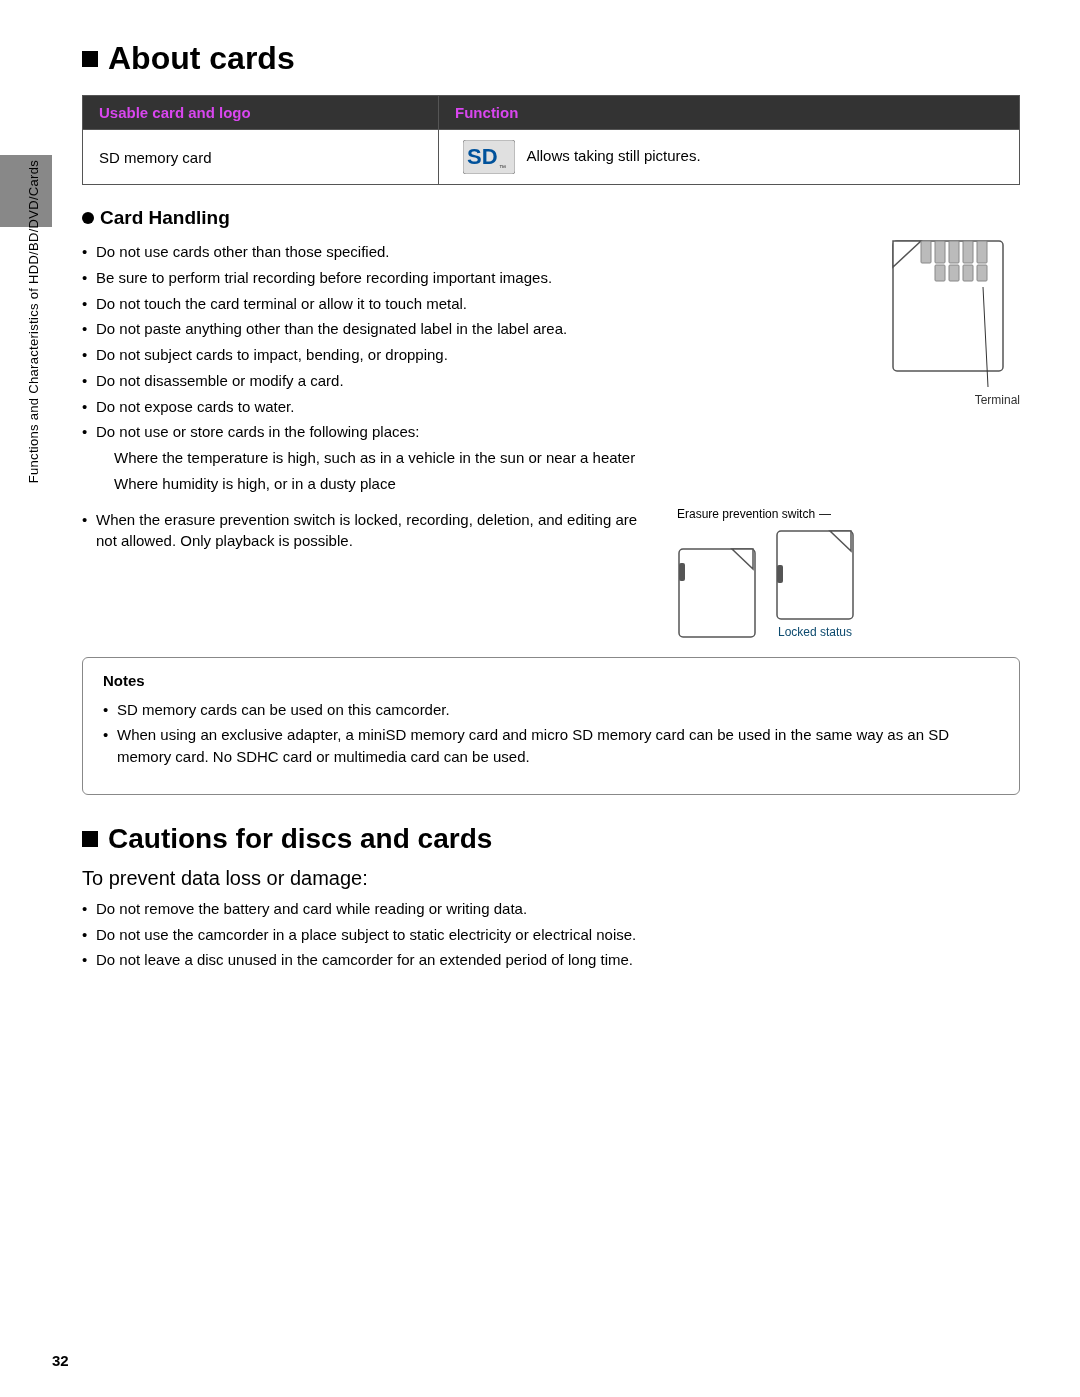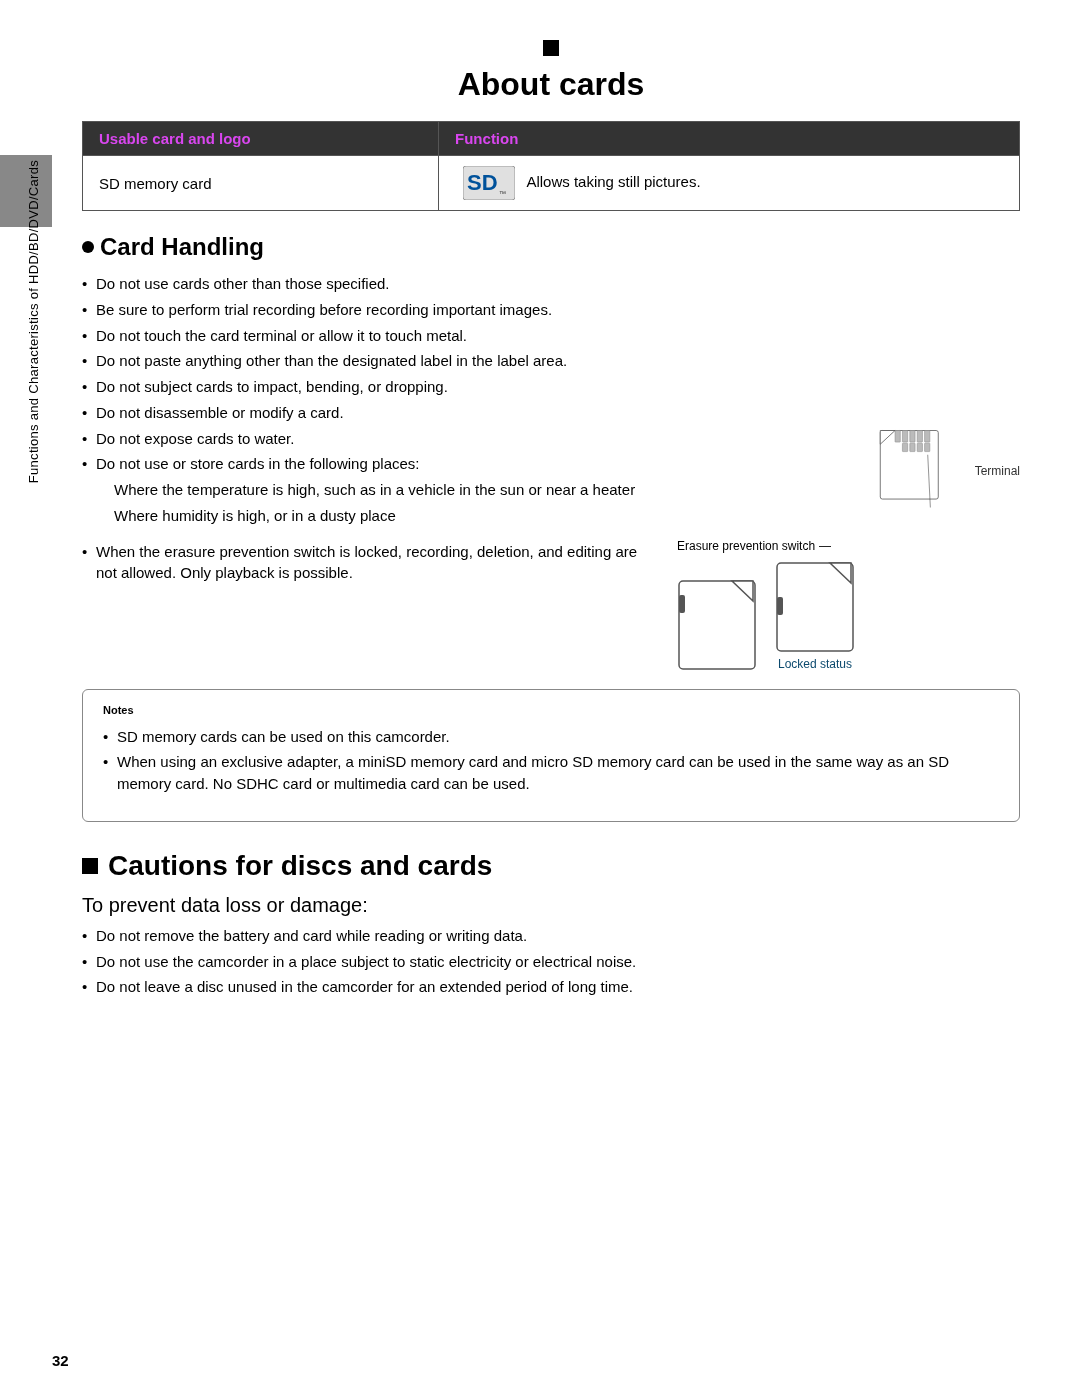--- a/index.html
+++ b/index.html
@@ -62,21 +62,20 @@
     }
 
     
     .section-title {
       font-size: 32px;
       font-weight: bold;
       margin-bottom: 18px;
       display: flex;
       align-items: center;
       gap: 10px;
-      flex-direction: column;
     }
 
     .section-title-icon {
       display: inline-block;
       width: 16px;
       height: 16px;
       background: #000;
       flex-shrink: 0;
     }
 
@@ -110,21 +109,21 @@
 
     
     .sd-logo {
       display: inline-block;
       vertical-align: middle;
       margin: 0 8px;
     }
 
     
     .subsection-title {
-      font-size: 24px;
+      font-size: 19px;
       font-weight: bold;
       margin-bottom: 10px;
       display: flex;
       align-items: center;
       gap: 6px;
     }
 
     .bullet-circle {
       display: inline-block;
       width: 12px;
@@ -142,21 +141,21 @@
     }
 
     .card-handling-text {
       flex: 1;
     }
 
     .card-handling-image {
       flex-shrink: 0;
       width: 145px;
       display: flex;
-      flex-direction: row;
+      flex-direction: column;
       align-items: center;
     }
 
     
     ul.bullet-list {
       list-style: none;
       padding: 0;
       margin-bottom: 10px;
     }
 
@@ -194,21 +193,21 @@
       border: 1.5px solid #888;
       border-radius: 6px;
       padding: 14px 20px;
       margin-top: 18px;
       margin-bottom: 28px;
       background: #fff;
     }
 
     .notes-title {
       font-weight: bold;
-      font-size: 11px;
+      font-size: 15px;
       margin-bottom: 8px;
     }
 
     .notes-box ul.bullet-list li {
       font-size: 15px;
     }
 
     
     .cautions-title {
       font-size: 28px;

